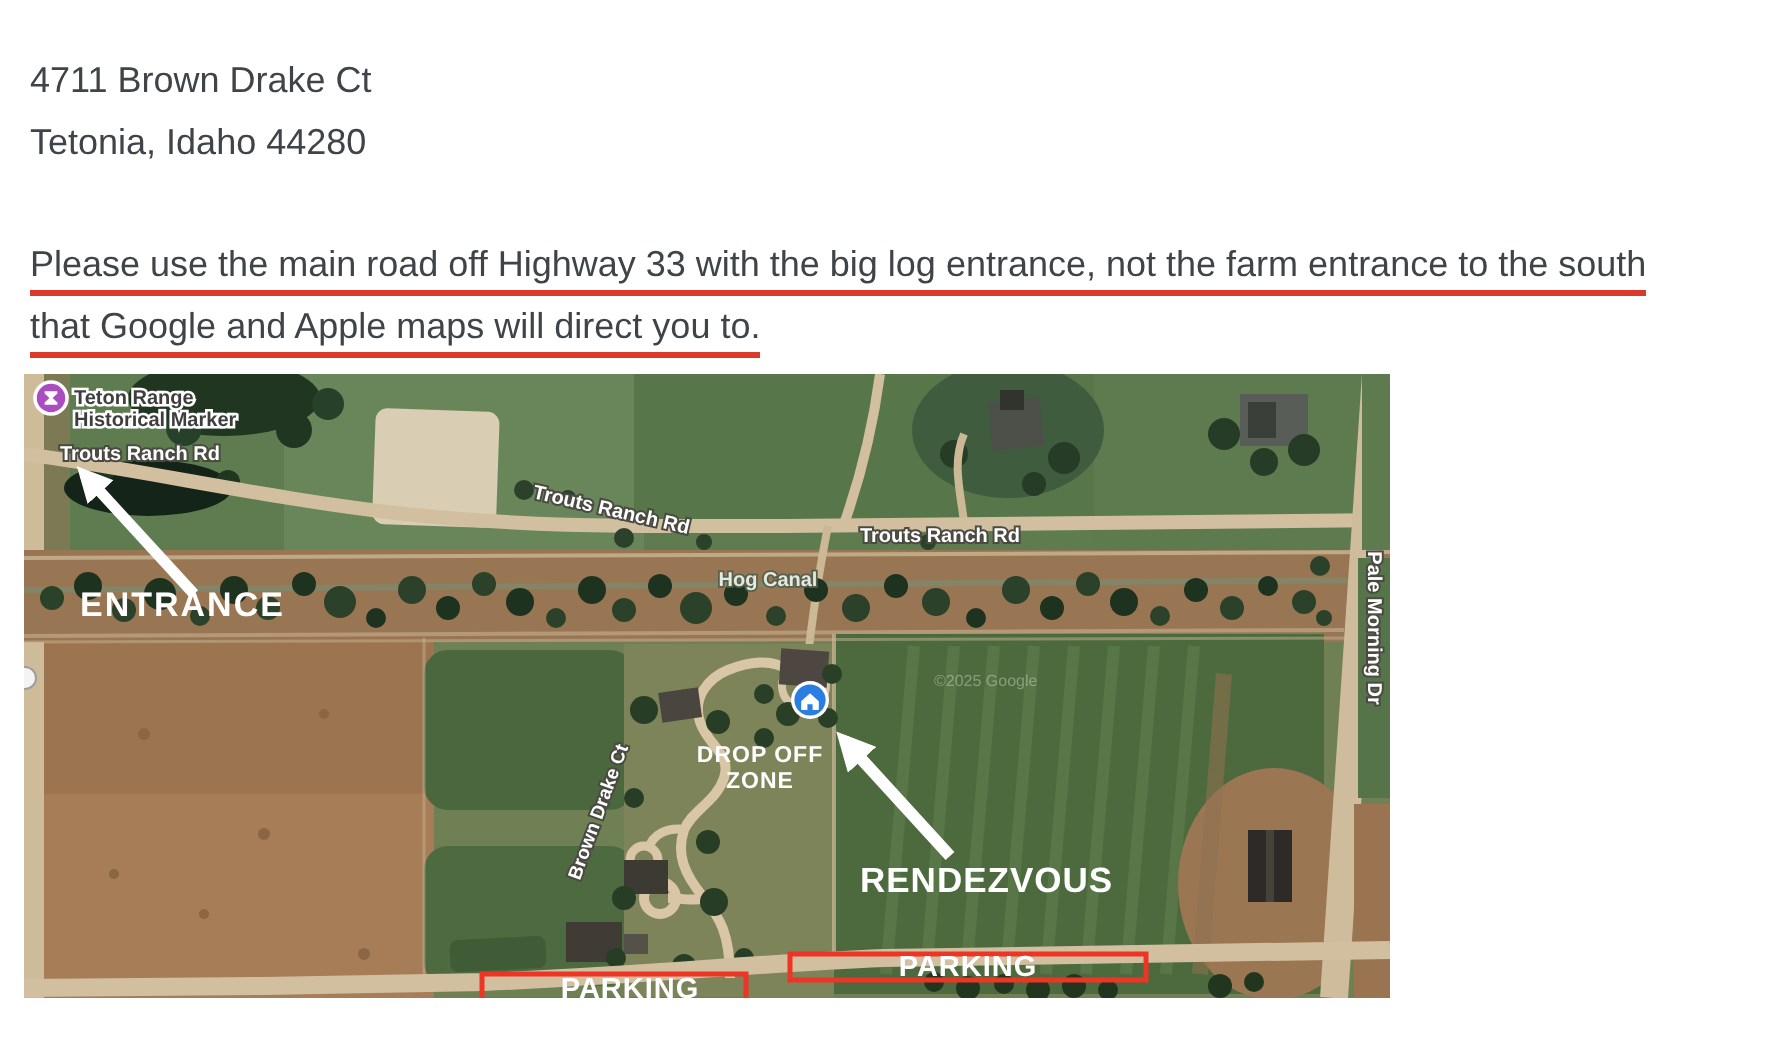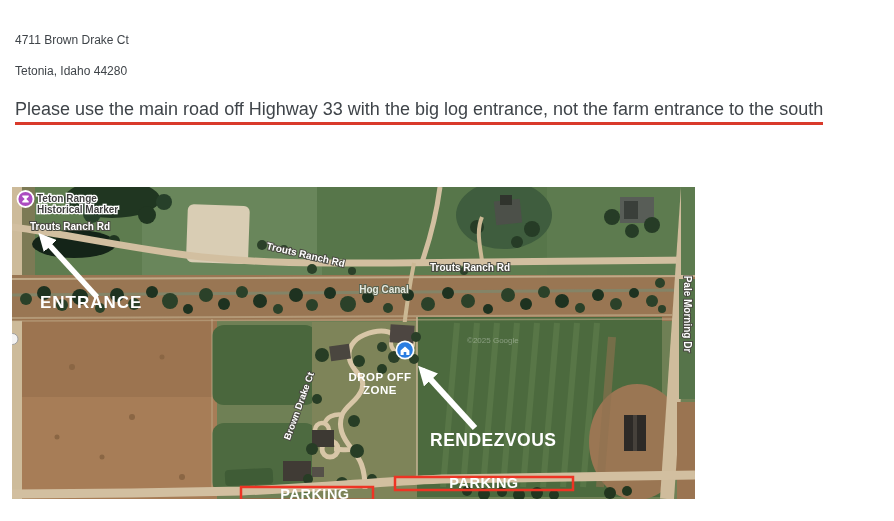--- a/index.html
+++ b/index.html
@@ -1,38 +1,39 @@
 <!DOCTYPE html>
 <html><head>
 <meta charset="utf-8">
 <style>
   html,body{margin:0;padding:0;background:#ffffff;}
   body{width:894px;height:521px;position:relative;overflow:hidden;
        font-family:"Liberation Sans", sans-serif;-webkit-font-smoothing:antialiased;}
-  .address{position:absolute;left:15px;top:25px;font-size:12px;line-height:31px;color:#3f4449;}
-  .notice{position:absolute;left:15px;top:99px;font-size:18px;color:#3f4449;}
+  .address{position:absolute;left:15px;top:25px;font-size:18px;line-height:31px;color:#3f4449;}
+  .notice{position:absolute;left:15px;top:122px;font-size:18px;color:#3f4449;}
   .notice .nline{display:table;border-bottom:3px solid #d93a2b;padding-bottom:2px;margin-bottom:5px;line-height:21px;}
   .mapwrap{position:absolute;left:12px;top:187px;width:683px;height:312px;}
   svg text{font-family:"Liberation Sans", sans-serif;}
   .roadlbl{font-size:10px;font-weight:bold;fill:#ffffff;stroke:#4a4a42;stroke-width:2px;paint-order:stroke;}
   .poilbl{font-size:10px;font-weight:bold;fill:#3e3e3e;stroke:#ffffff;stroke-width:2.6px;paint-order:stroke;}
   .canallbl{font-size:10px;font-weight:bold;fill:#e6e9df;stroke:#55604d;stroke-width:1.8px;paint-order:stroke;}
   .bigann{font-weight:bold;fill:#ffffff;letter-spacing:1px;}
   .parklbl{font-size:14.5px;font-weight:bold;fill:#ffffff;letter-spacing:.5px;}
 </style>
 </head>
 <body>
 
 <div class="address">
   <div>4711 Brown Drake Ct</div>
   <div>Tetonia, Idaho 44280</div>
 </div>
 
 <div class="notice">
   <span class="nline">Please use the main road off Highway 33 with the big log entrance, not the farm entrance to the south</span>
+  <span class="nline">that Google and Apple maps will direct you to.</span>
 </div>
 
 <div class="mapwrap">
 <svg width="683" height="312" viewBox="0 0 683 312">
   <defs>
     <marker id="ah" viewBox="0 0 10 10" refX="7" refY="5" markerWidth="3.2" markerHeight="3.2" orient="auto">
       <path d="M0,0 L10,5 L0,10 Z" fill="#ffffff"></path>
     </marker>
   </defs>
 

